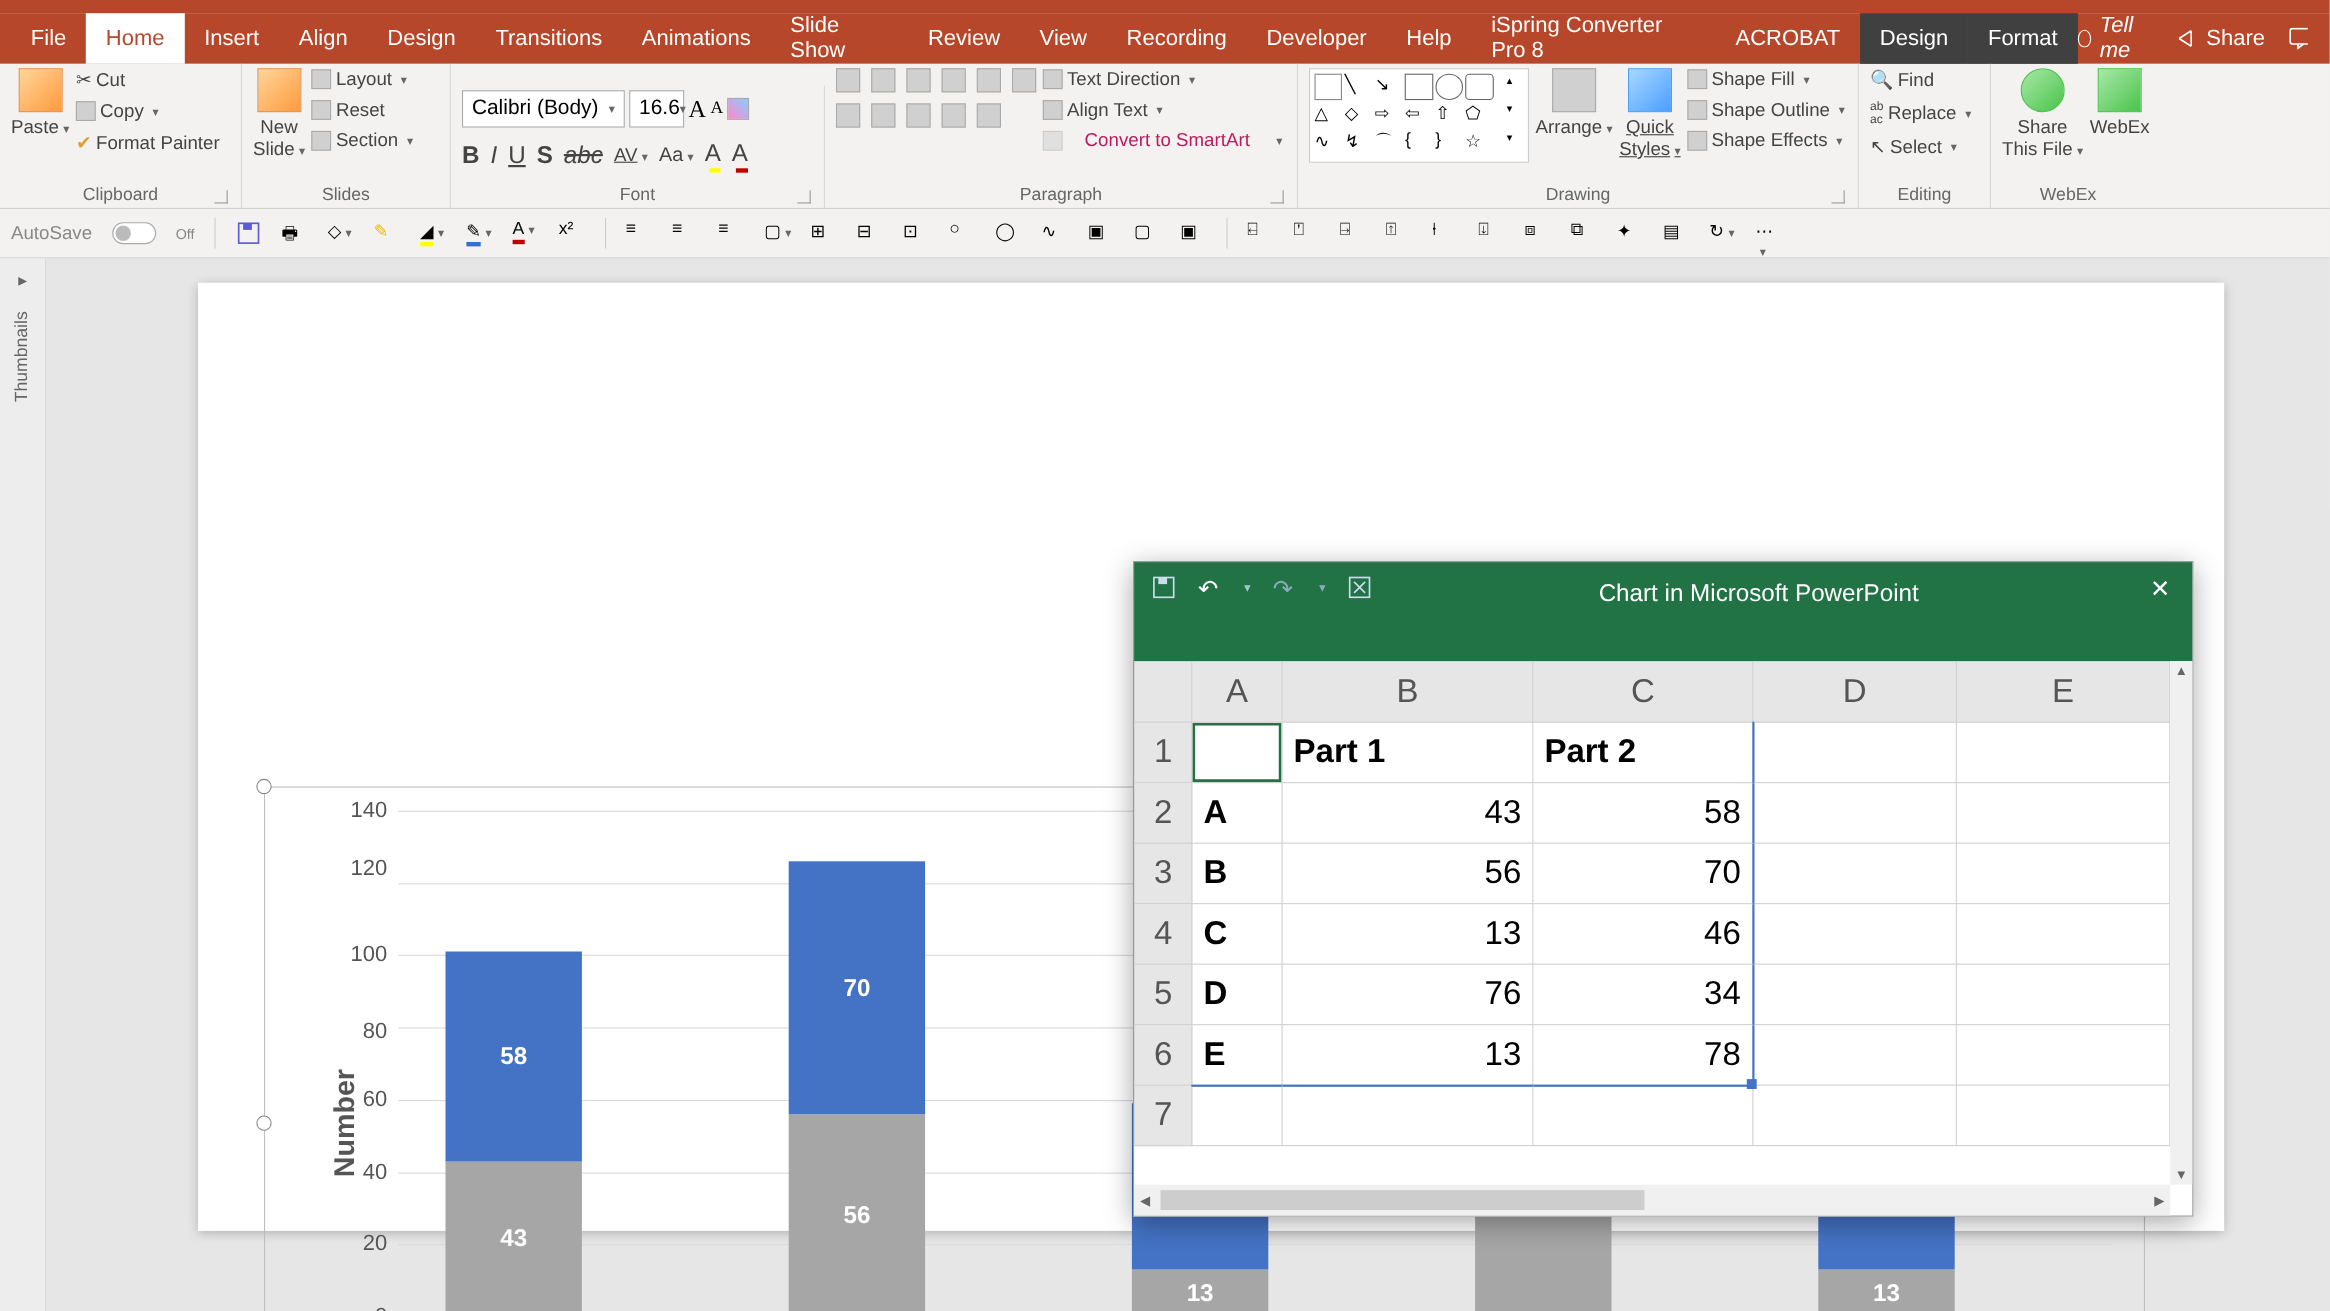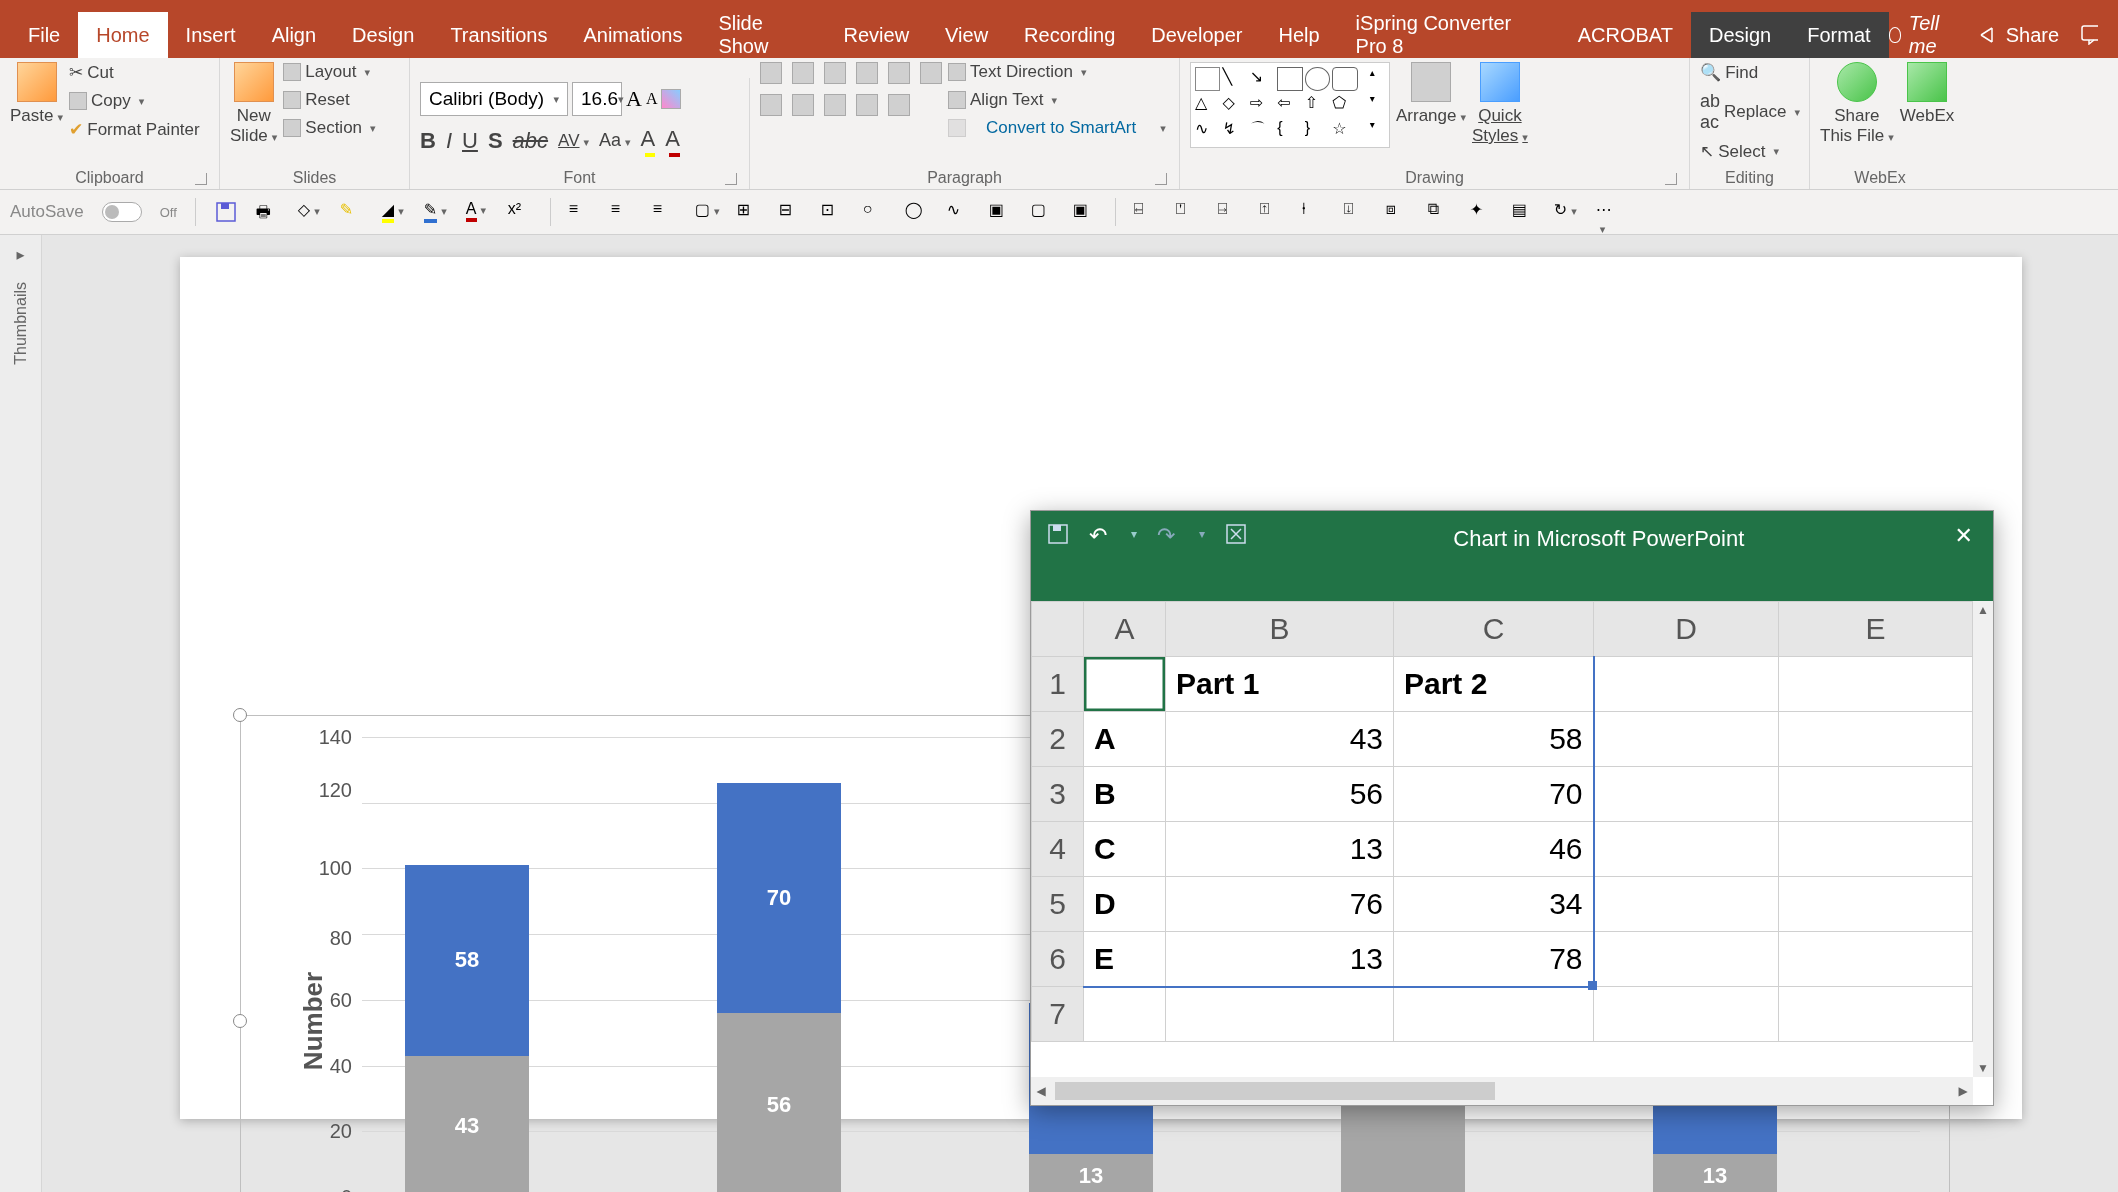--- a/index.html
+++ b/index.html
@@ -251,21 +251,21 @@
       </div>
       <div class="group-col" style="align-items:flex-start;gap:8px;">
         <div class="small-row ddarrow">
             <span class="ico" style="width:18px;height:18px;"></span>
             <span>Text Direction</span>
           </div>
         <div class="small-row ddarrow">
             <span class="ico" style="width:18px;height:18px;"></span>
             <span>Align Text</span>
           </div>
-        <div class="small-row ddarrow" style="color:#0369a1;gap:20px;">
+        <div class="small-row ddarrow" style="color:#be185d;gap:20px;">
             <span class="ico" style="width:18px;height:18px;opacity:.5;"></span>
             <span>Convert to SmartArt</span>
           </div>
       </div>
     </div>
     <div class="group-label"><span>Paragraph</span><span class="dlg-launcher"></span></div>
   </div>
 
   <div class="group" style="width:510px;">
     <div class="group-content">
@@ -294,33 +294,47 @@
       </div>
       <div class="group-col">
         <span class="ico ico-big"></span>
         <span class="btn-label ddarrow">Arrange</span>
       </div>
       <div class="group-col">
         <span class="ico ico-big ico-blue"></span>
         <span class="btn-label ddarrow" style="white-space:pre;text-align:center;text-decoration:underline;">Quick
 Styles</span>
       </div>
+      <div class="group-col" style="align-items:flex-start;gap:8px;">
+        <div class="small-row ddarrow">
+            <span class="ico" style="width:18px;height:18px;"></span>
+            <span>Shape Fill</span>
+          </div>
+        <div class="small-row ddarrow">
+            <span class="ico" style="width:18px;height:18px;"></span>
+            <span>Shape Outline</span>
+          </div>
+        <div class="small-row ddarrow">
+            <span class="ico" style="width:18px;height:18px;"></span>
+            <span>Shape Effects</span>
+          </div>
+      </div>
     </div>
     <div class="group-label"><span>Drawing</span><span class="dlg-launcher"></span></div>
   </div>
 
   <div class="group" style="width:120px;">
     <div class="group-content">
       <div class="group-col" style="align-items:flex-start;gap:8px;">
         <div class="small-row">
             <span>🔍</span>
             <span>Find</span>
           </div>
         <div class="small-row ddarrow">
-            <span style="font-size:18px;">ab<br>ac</span>
+            <span style="font-size:11px;">ab<br>ac</span>
             <span>Replace</span>
           </div>
         <div class="small-row ddarrow">
             <span>↖</span>
             <span>Select</span>
           </div>
       </div>
     </div>
     <div class="group-label">Editing</div>
   </div>

